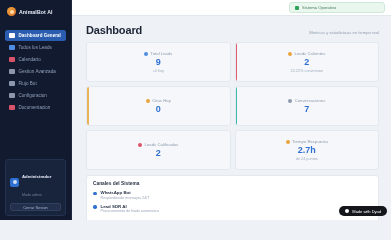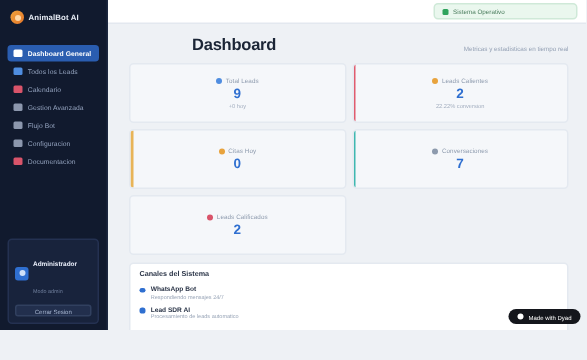--- a/index.html
+++ b/index.html
@@ -92,21 +92,21 @@
     display:flex; align-items:center; gap:3px;
     background:#eaf7ee; border:1px solid #cfe9d8;
     border-radius:3px; padding:2px 5px;
     min-width:96px;
   }
   .pill-dot { width:4px; height:4px; border-radius:1px; background:#2ea35c; flex:0 0 4px; }
   .pill-text { font-size:4.2px; color:#4b7d5e; white-space:nowrap; }
 
   .page-head {
     padding:8px 12px 6px 14px;
-    display:flex; align-items:flex-end; justify-content:space-between;margin-left:42px;
+    display:flex; align-items:flex-end; justify-content:space-between;
   }
   .page-title { font-size:11px; font-weight:bold; color:#1b2536; letter-spacing:-.15px; }
   .page-sub { font-size:4.2px; color:#93a0b4; white-space:nowrap; padding-bottom:1.5px; }
 
   .cards {
     display:grid; grid-template-columns:1fr 1fr;
     gap:4px; padding:0 12px 0 14px;
   }
   .card {
     background:#f5f7fa; border:1px solid #e4e9f0;
@@ -249,20 +249,28 @@
           </div>
           <div class="card-value">7</div>
         </div>
         <div class="card">
           <div class="card-label-row">
             <span class="card-ic" style="background: rgb(217, 84, 106);"></span>
             <span class="card-label">Leads Calificados</span>
           </div>
           <div class="card-value">2</div>
         </div>
+        <div class="card">
+          <div class="card-label-row">
+            <span class="card-ic" style="background: rgb(232, 163, 61);"></span>
+            <span class="card-label">Tiempo Respuesta</span>
+          </div>
+          <div class="card-value">2.7h</div>
+          <div class="card-foot">de 24 puntos</div>
+        </div>
       </section>
 
     <section class="panel">
       <div class="panel-title">Canales del Sistema</div>
       <div id="channels">
           <div class="chan">
             <span class="chan-dot" style="background: rgb(47, 111, 208);"></span>
             <span>
               <div class="chan-name">WhatsApp Bot</div>
               <div class="chan-desc">Respondiendo mensajes 24/7</div>

